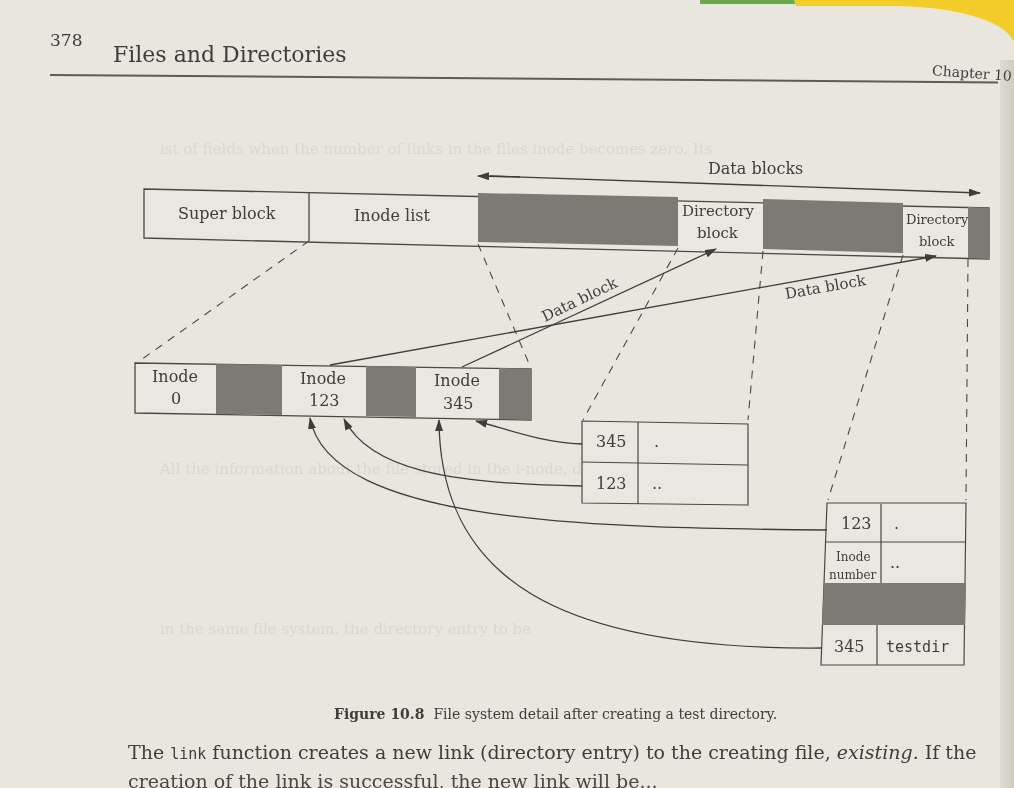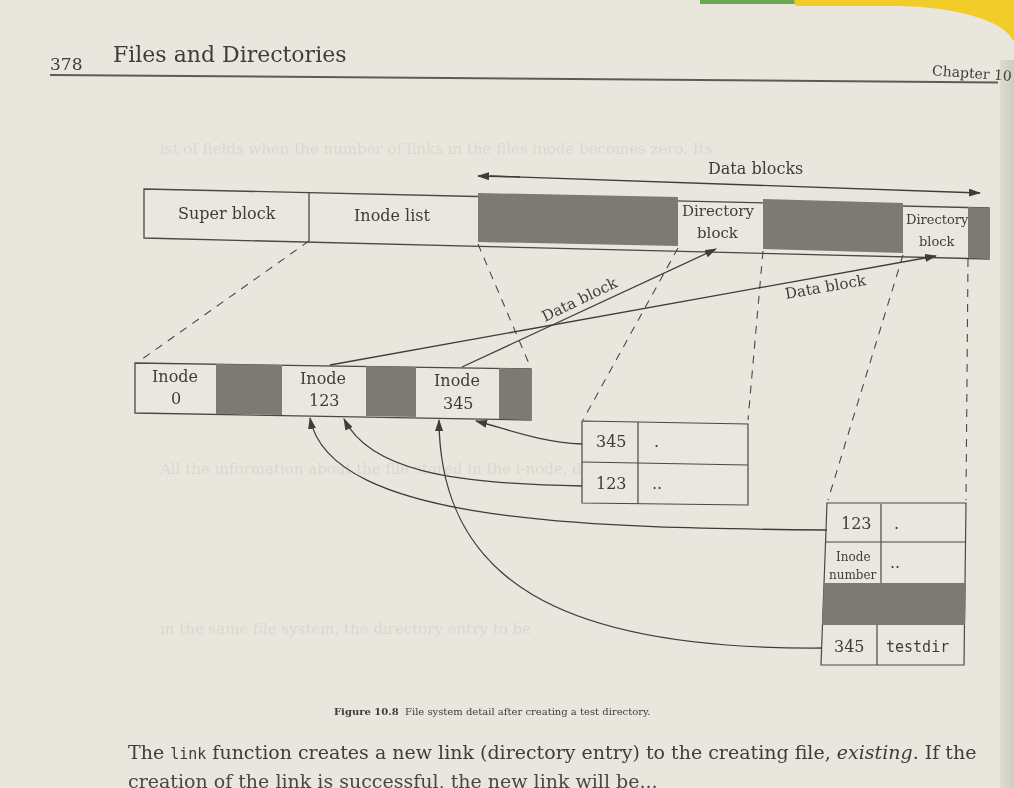--- a/index.html
+++ b/index.html
@@ -25,36 +25,36 @@
     .page {
       position: absolute; left: 0; top: 6px; width: 1014px; height: 782px;
       background: #e8e6dd;
       border-top-right-radius: 120px 40px;
     }
     .right-shadow {
       position: absolute; right: 0; top: 60px; width: 14px; height: 728px;
       background: linear-gradient(to right, #dedbd0, #cfccc2);
     }
     .header-num {
-      position: absolute; left: 50px; top: 54px; font-size: 17px;
+      position: absolute; left: 50px; top: 30px; font-size: 17px;
     }
     .header-title {
       position: absolute; left: 113px; top: 42px; font-size: 22px;
     }
     .header-rule {
       position: absolute; left: 50px; top: 74px; width: 948px; height: 2px;
       background: #5d5b55; transform: rotate(0.45deg); transform-origin: left center;
     }
     .chapter {
       position: absolute; left: 932px; top: 65px; font-size: 14px;
       transform: rotate(4deg);
     }
     svg.diagram { position: absolute; left: 0; top: 0; }
     .caption {
-      position: absolute; left: 334px; top: 706px; font-size: 10px;
+      position: absolute; left: 334px; top: 706px; font-size: 14px;
       white-space: nowrap;
     }
     .caption b { font-weight: bold; }
     .body-line1 {
       position: absolute; left: 128px; top: 741px; font-size: 19px;
       white-space: nowrap;
     }
     .body-line1 .mono { font-family: "DejaVu Sans Mono", monospace; font-size: 15px; }
     .body-line1 i { font-style: italic; }
     .body-line2 {

